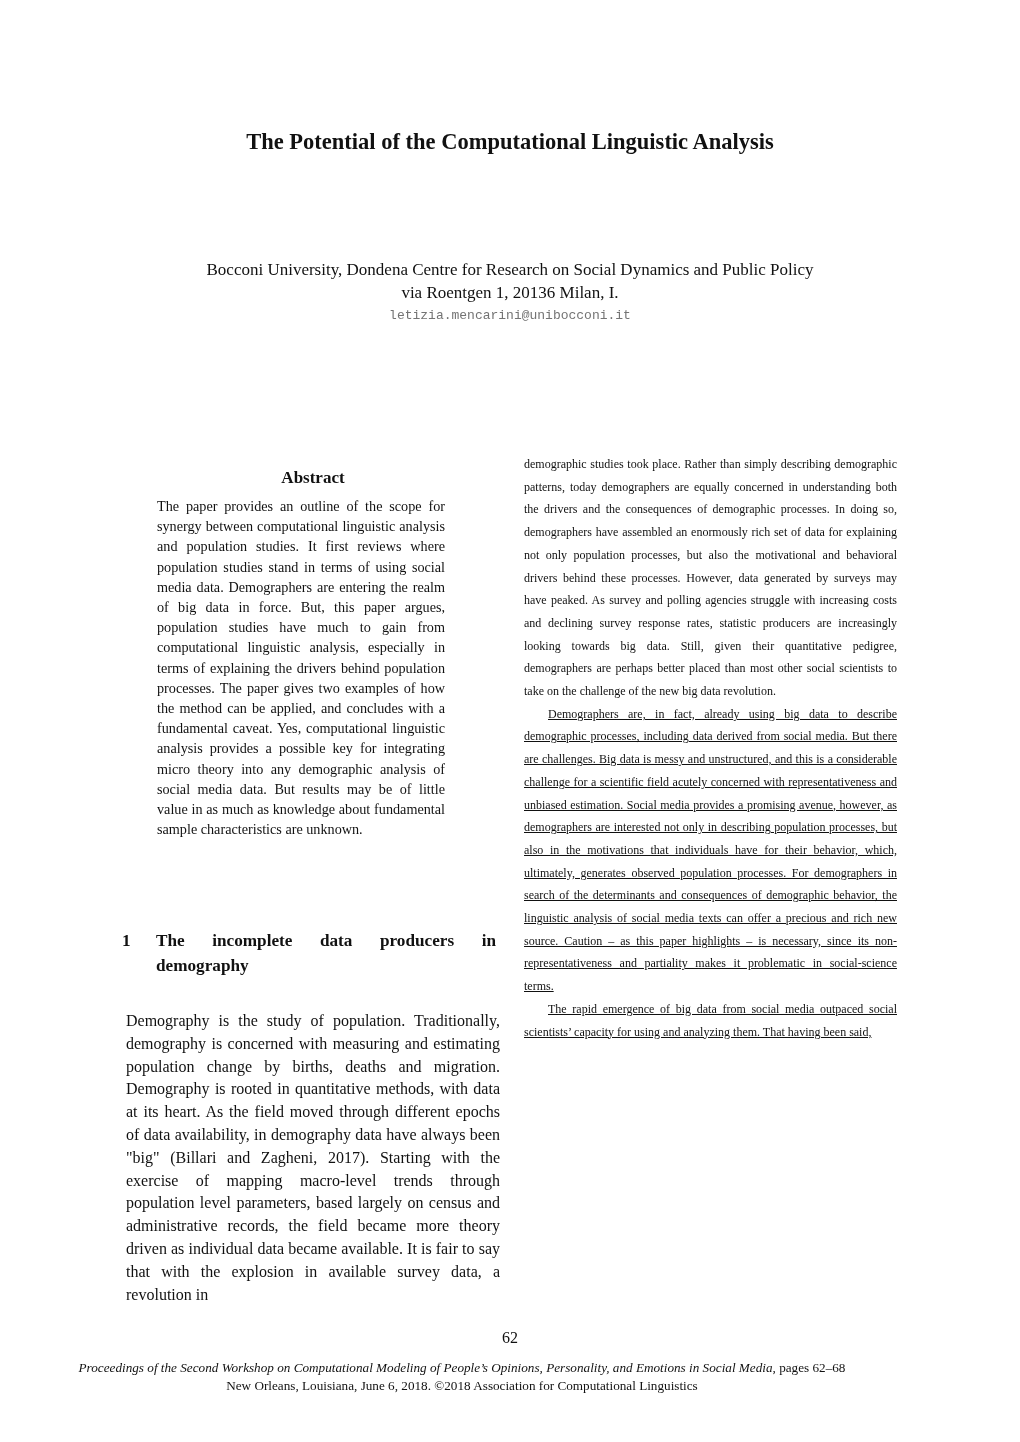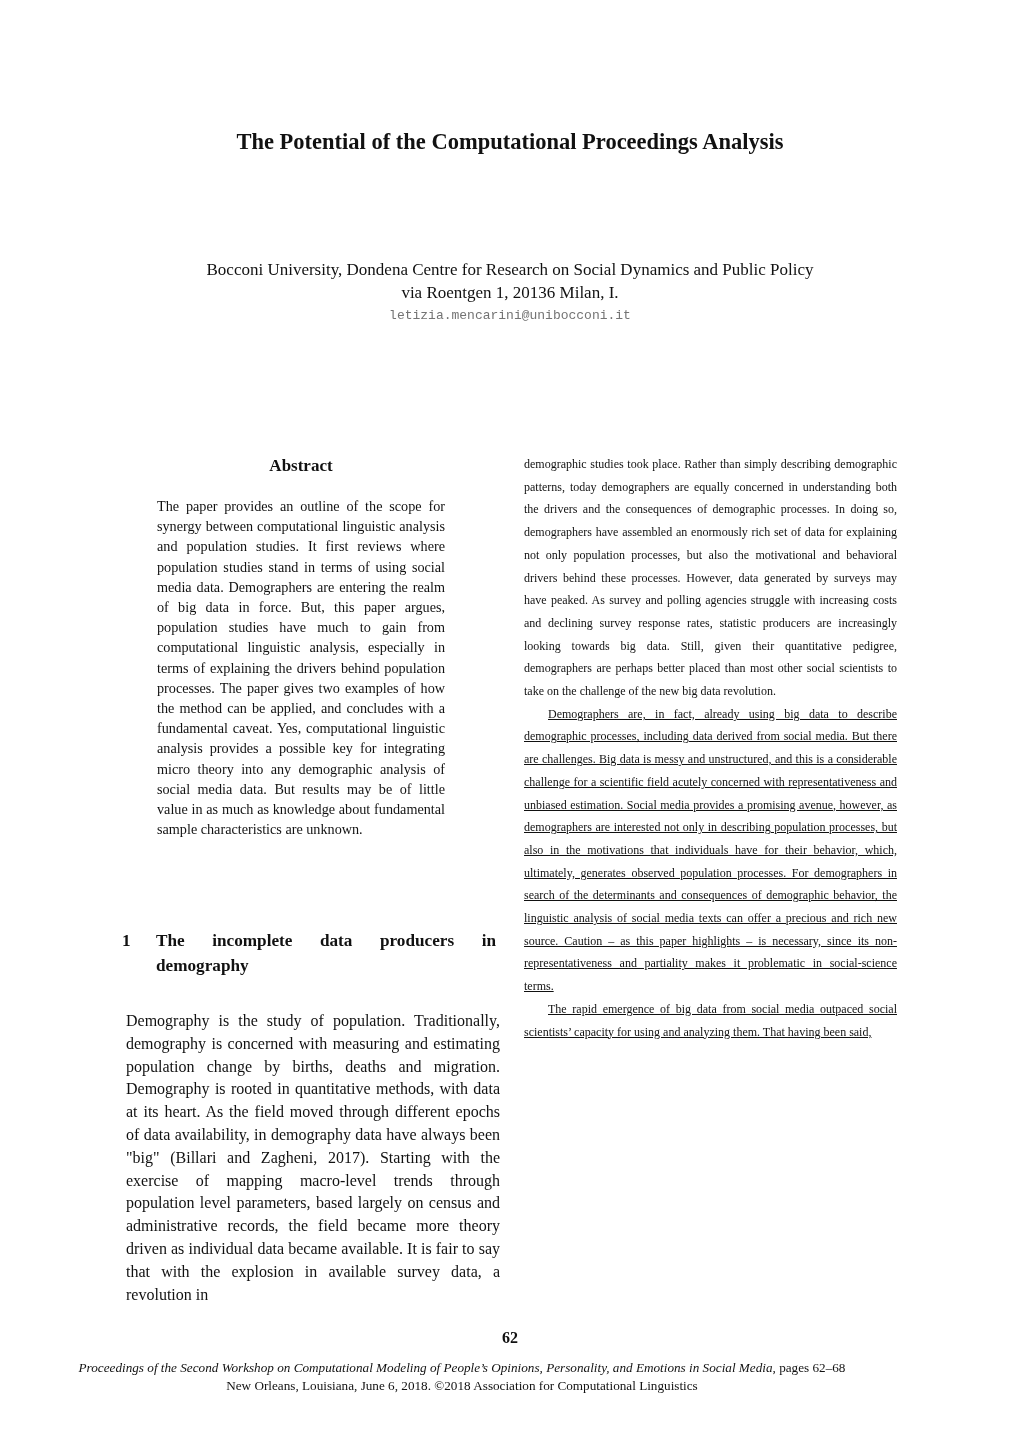--- a/index.html
+++ b/index.html
@@ -13,21 +13,21 @@
     margin: 0;
   }
   .title span { display: block; }
   .author-block { position: absolute; left: 0; width: 1020px; top: 258px; text-align: center; }
   .author-name { font-weight: bold; font-size: 17px; line-height: 22px; }
   .affil { font-size: 17px; line-height: 23px; }
   .email { font-family: "Liberation Mono", "DejaVu Sans Mono", monospace; font-size: 13px; line-height: 24px; color: #737373; }
 
   .abstract-heading {
     position: absolute; left: 157px; width: 288px; top: 454px;
-    text-align: center; font-weight: bold; font-size: 17px; line-height: 24px; margin: 0;
+    text-align: center; font-weight: bold; font-size: 17px; line-height: 24px; margin: 12px;
   }
   .abstract-body {
     position: absolute; left: 157px; width: 288px; top: 496px;
     font-size: 14.2px; line-height: 20.2px; text-align: justify; margin: 0;
   }
   .section-heading {
     position: absolute; left: 122px; width: 374px; top: 928px;
     font-weight: bold; font-size: 17.2px; line-height: 25px; margin: 0;
     display: flex;
   }
@@ -38,33 +38,33 @@
     font-size: 16px; line-height: 22.8px; text-align: justify; margin: 4px;
   }
   .col-right {
     position: absolute; left: 524px; width: 373px; top: 453px;
     font-size: 12px; line-height: 22.7px; text-align: justify;
   }
   .col-right p { margin: 0; }
   .col-right p.indent { text-indent: 24px; text-decoration: underline; }
   .page-number {
     position: absolute; left: 0; width: 1020px; top: 1328px; text-align: center;
-    font-size: 16px; line-height: 20px; font-weight: bold;
+    font-size: 16px; line-height: 20px;
   }
   .footer {
     position: absolute; left: 0; width: 924px; top: 1359px; text-align: center;
     font-size: 13.2px; line-height: 18px;
   }
   .footer .proc { font-style: italic; }
 </style>
 </head>
 <body>
 
 <h1 class="title">
-  <span>The Potential of the Computational Proceedings Analysis</span>
+  <span>The Potential of the Computational Linguistic Analysis</span>
 </h1>
 
 <div class="author-block">
   <div class="affil">Bocconi University, Dondena Centre for Research on Social Dynamics and Public Policy</div>
   <div class="affil">via Roentgen 1, 20136 Milan, I.</div>
   <div class="email">letizia.mencarini@unibocconi.it</div>
 </div>
 
 <h2 class="abstract-heading">Abstract</h2>
 <p class="abstract-body">The paper provides an outline of the scope for synergy between computational linguistic analysis and population studies. It first reviews where population studies stand in terms of using social media data. Demographers are entering the realm of big data in force. But, this paper argues, population studies have much to gain from computational linguistic analysis, especially in terms of explaining the drivers behind population processes. The paper gives two examples of how the method can be applied, and concludes with a fundamental caveat. Yes, computational linguistic analysis provides a possible key for integrating micro theory into any demographic analysis of social media data. But results may be of little value in as much as knowledge about fundamental sample characteristics are unknown.</p>

